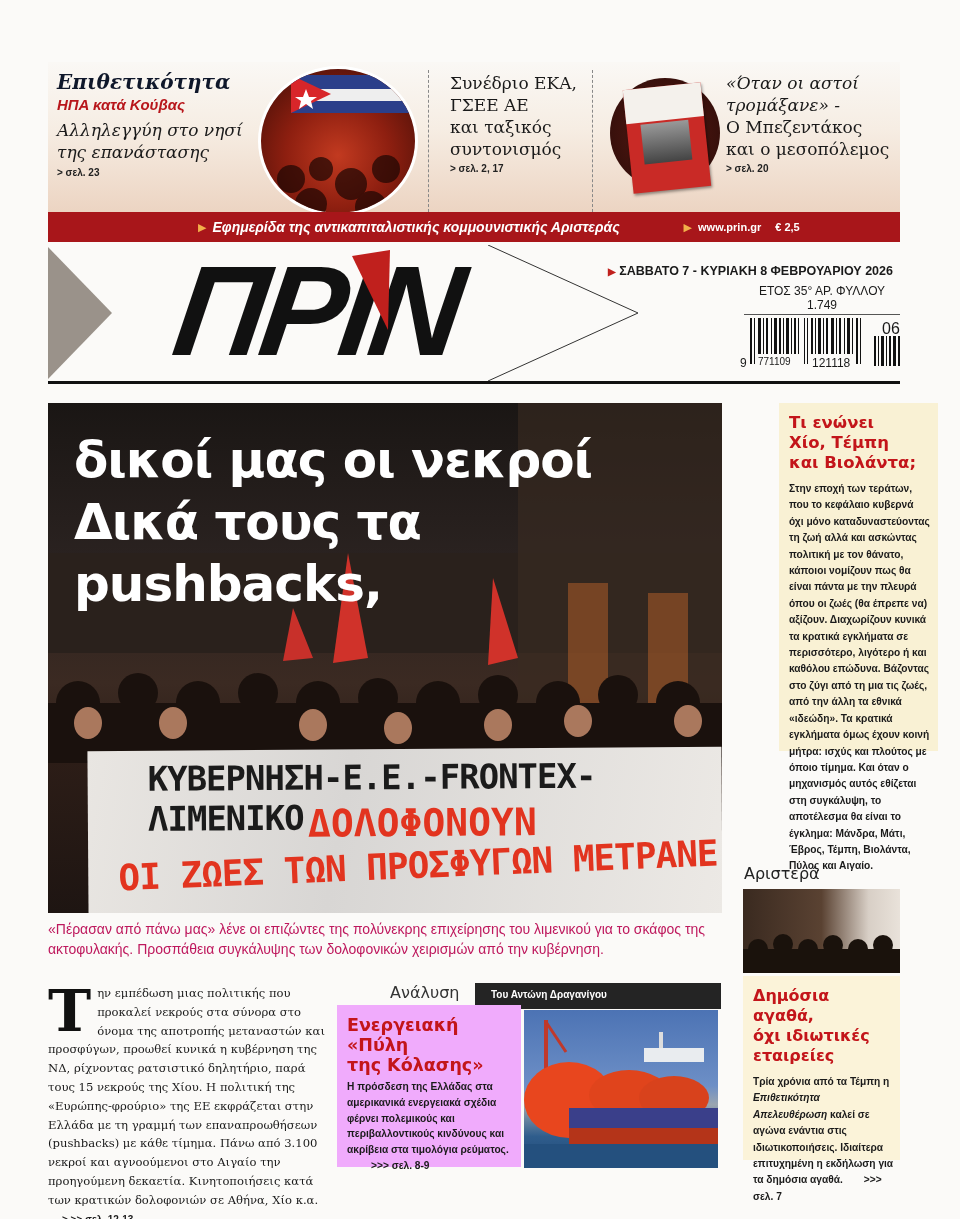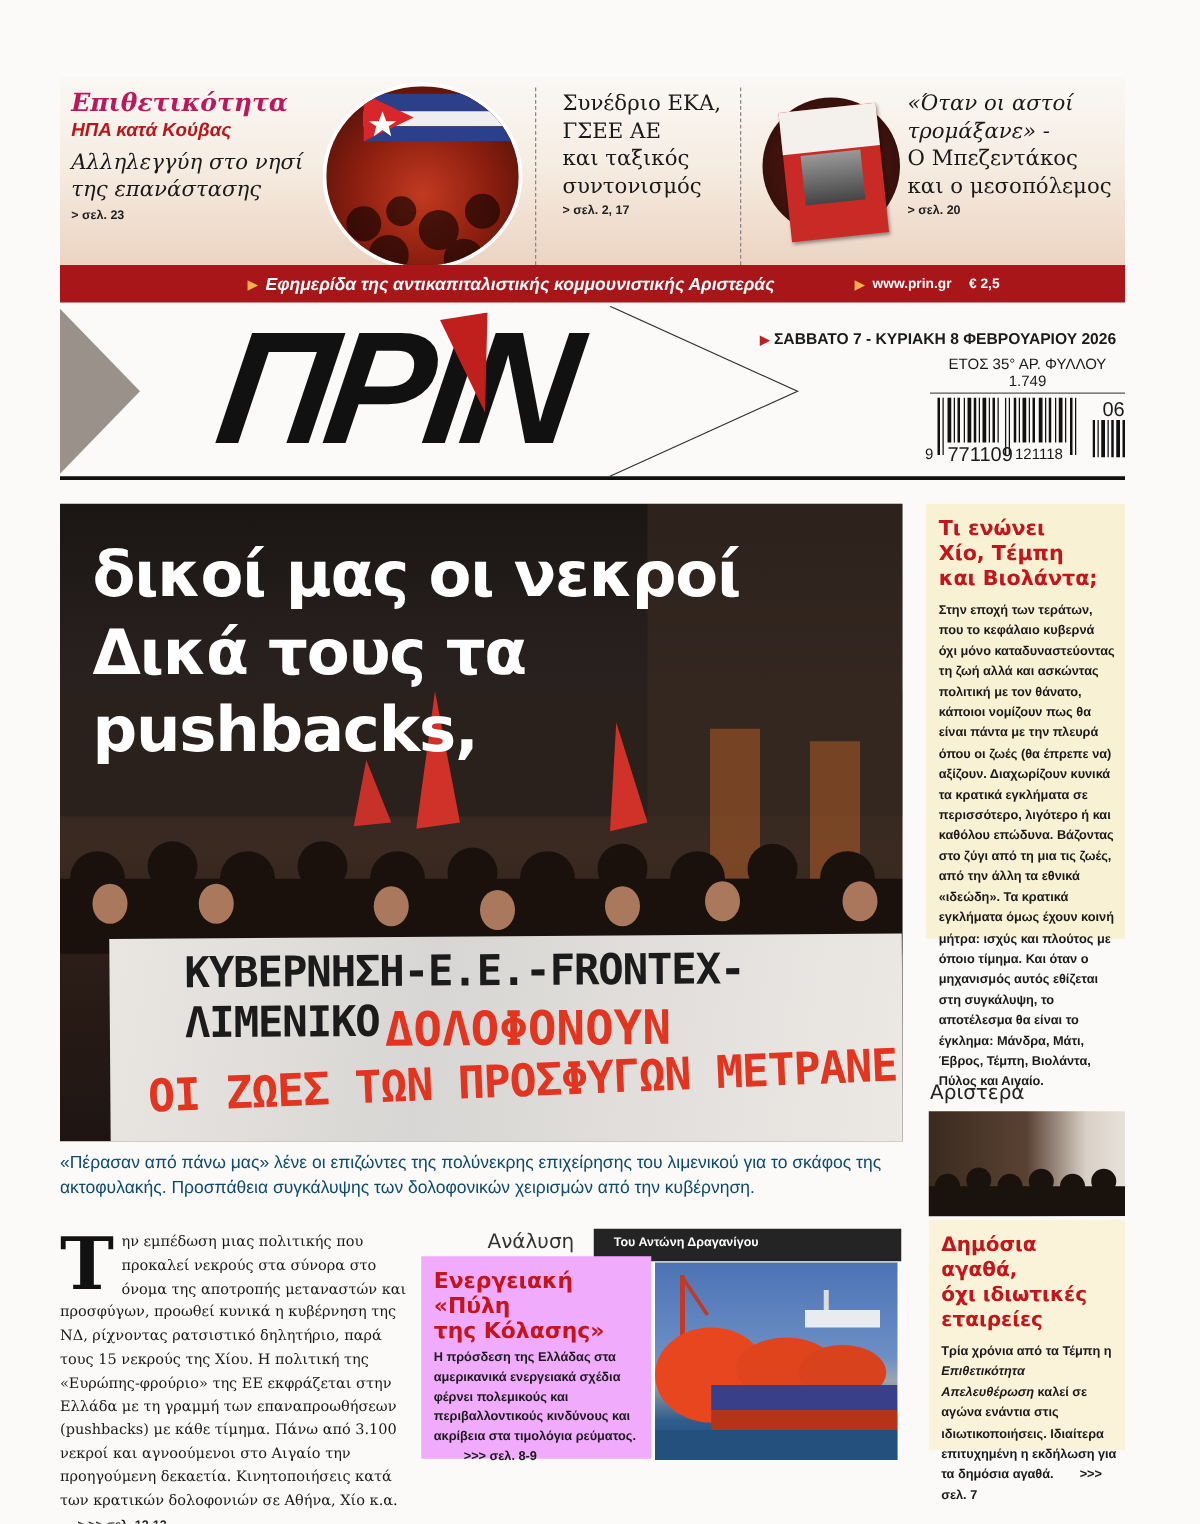--- a/index.html
+++ b/index.html
@@ -1,42 +1,42 @@
 <!DOCTYPE html>
 <html><head>
 <meta charset="utf-8">
 <style>
   *{box-sizing:border-box;margin:0;padding:0}
   body{width:960px;height:1219px;background:#fbfaf8;font-family:"Liberation Sans",sans-serif;color:#1a1a1a;position:relative;overflow:hidden}
   .abs{position:absolute}
   
   .teaser-strip{left:48px;top:62px;width:852px;height:150px;background:linear-gradient(180deg,#faf8f5 0%,#f6ede3 45%,#ecd4c2 100%)}
-  .t-title{font-family:"DejaVu Serif",serif;font-weight:bold;font-style:italic;font-size:20px;color:#be185d}
+  .t-title{font-family:"DejaVu Serif",serif;font-weight:bold;font-style:italic;font-size:20px;color:#0f172a}
   .t-sub{font-family:"Liberation Sans",sans-serif;font-weight:bold;font-style:italic;font-size:15px;color:#b8161b}
   .t-body{font-family:"DejaVu Serif",serif;font-size:17px;line-height:22px;color:#1a1a1a}
   .t-body.it{font-style:italic}
   .t-page{font-family:"Liberation Sans",sans-serif;font-weight:bold;font-size:10px;color:#222}
   .dashed{border-left:1px dashed #888}
   .circle{border-radius:50%;border:3px solid #fff;overflow:hidden}
   
   .band{left:48px;top:212px;width:852px;height:30px;background:#a8161a;color:#fff;display:flex;align-items:center}
   .band .tri{color:#f2b04a;font-size:11px;margin-right:6px}
   
   .mast-line{left:48px;top:381px;width:852px;height:3px;background:#111}
   .logo{font-family:"Liberation Sans",sans-serif;font-weight:900;font-style:italic;font-size:128px;letter-spacing:-6px;color:#111;transform:skewX(-8deg)}
   
   .hero{left:48px;top:403px;width:674px;height:510px;overflow:hidden;background:linear-gradient(180deg,#1a1614 0%,#2a2220 30%,#3b2a22 55%,#2c1d17 70%,#1e1512 100%)}
   .hero h1{position:absolute;left:26px;top:26px;font-family:"DejaVu Sans",sans-serif;font-weight:bold;font-size:50px;line-height:62px;color:#fff;letter-spacing:-1px}
   .banner{position:absolute;left:40px;top:346px;width:634px;height:170px;background:linear-gradient(100deg,#e9e6e2,#d8d6d4 40%,#ece9e5);transform:rotate(-0.4deg)}
   .ban1{position:absolute;left:60px;top:8px;font-family:"DejaVu Sans Mono",monospace;font-weight:bold;font-size:34px;color:#1b1b1b;letter-spacing:-1px}
   .ban2{position:absolute;left:220px;top:52px;font-family:"DejaVu Sans Mono",monospace;font-weight:bold;font-size:38px;color:#e2341f}
   .ban3{position:absolute;left:30px;top:96px;font-family:"DejaVu Sans Mono",monospace;font-weight:bold;font-size:36px;color:#e2341f;letter-spacing:-1px;transform:rotate(-2deg)}
-  .caption{left:48px;top:919px;width:680px;font-family:"Liberation Sans",sans-serif;font-size:14px;line-height:20px;color:#0c4a6e}
-  
-  .side-box{left:741px;top:403px;width:159px;height:348px;background:#f9f1d4}
+  .caption{left:48px;top:919px;width:680px;font-family:"Liberation Sans",sans-serif;font-size:14px;line-height:20px;color:#be185d}
+  
+  .side-box{left:779px;top:403px;width:159px;height:348px;background:#f9f1d4}
   .side-title{font-family:"DejaVu Sans",sans-serif;font-weight:bold;font-size:16.5px;line-height:20px;color:#c3151a}
   .side-body{font-family:"Liberation Sans",sans-serif;font-weight:bold;font-size:10.2px;line-height:16.4px;color:#1a1a1a}
   
   .lead{left:48px;top:984px;width:284px;font-family:"DejaVu Serif",serif;font-size:11.6px;line-height:18.8px;color:#1a1a1a}
   .dropcap{float:left;font-family:"DejaVu Serif",serif;font-weight:bold;font-size:58px;line-height:50px;margin:2px 6px 0 0;color:#111}
   
   .ana-box{left:337px;top:1005px;width:184px;height:162px;background:#f0abfc}
   .ana-title{font-family:"DejaVu Sans",sans-serif;font-weight:bold;font-size:17.5px;line-height:20px;color:#c3151a}
   .ana-body{font-family:"Liberation Sans",sans-serif;font-weight:bold;font-size:10.2px;line-height:15.8px;color:#1a1a1a}
   .ship{left:524px;top:1010px;width:194px;height:158px;overflow:hidden;background:linear-gradient(180deg,#4c73b4 0%,#6d8fc6 48%,#9aa5b0 60%,#2f5d8c 80%,#1f4676 100%)}
@@ -147,21 +147,21 @@
         <rect x="91" y="0" width="2" height="36"></rect>
         <rect x="96" y="0" width="1" height="36"></rect>
       <rect x="99" y="0" width="3" height="36"></rect>
         <rect x="104" y="0" width="1" height="36"></rect>
         <rect x="108" y="0" width="2" height="46"></rect>
       <rect x="112" y="0" width="1" height="46"></rect>
     </g>
   </svg>
 </div>
 <div class="abs" style="left:740px;top:356px;font-size:12px">9</div>
-<div class="abs" style="left:758px;top:356px;font-size:16px">771109</div>
+<div class="abs" style="left:758px;top:356px;font-size:10px">771109</div>
 <div class="abs" style="left:812px;top:356px;font-size:12px">121118</div>
 <div class="abs" style="left:882px;top:320px;font-size:16px">06</div>
 <svg class="abs" style="left:874px;top:336px" width="26" height="30">
   <g fill="#111">
       <rect x="0" width="2" height="30"></rect>
       <rect x="4" width="1" height="30"></rect>
       <rect x="7" width="3" height="30"></rect>
       <rect x="12" width="1" height="30"></rect>
       <rect x="15" width="2" height="30"></rect>
       <rect x="19" width="3" height="30"></rect>

